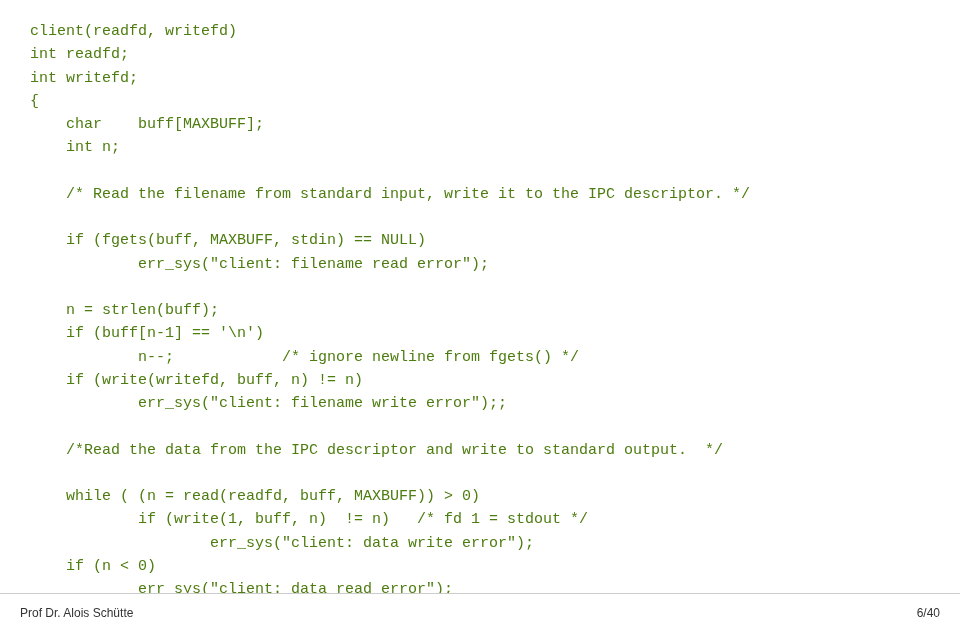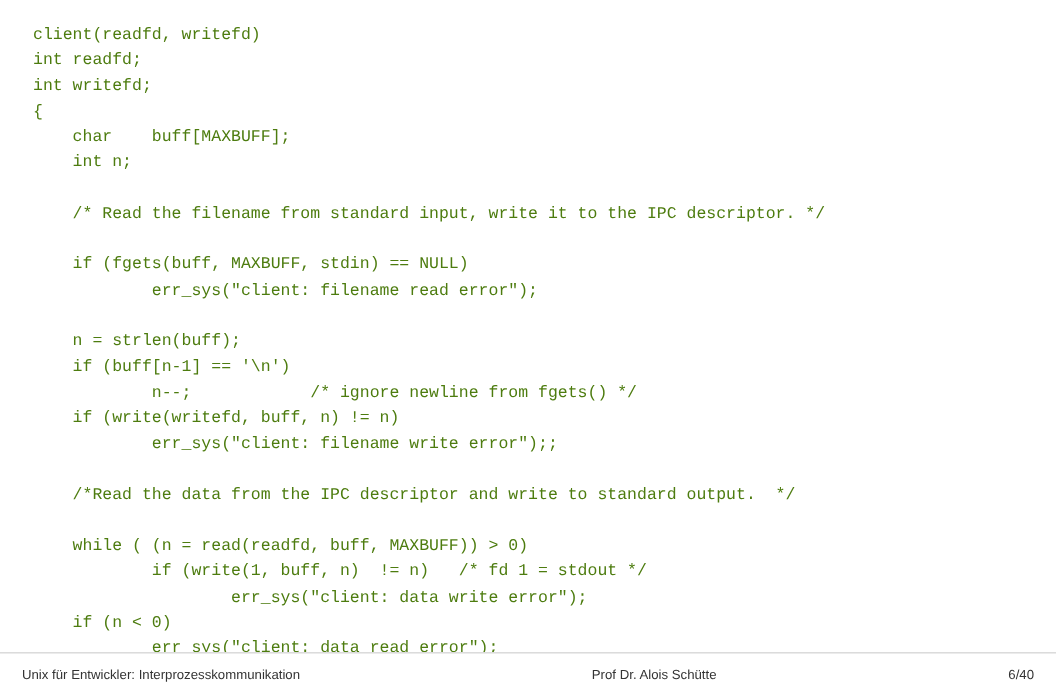--- a/index.html
+++ b/index.html
@@ -86,16 +86,15 @@
 
     while ( (n = read(readfd, buff, MAXBUFF)) &gt; 0)
             if (write(1, buff, n)  != n)   /* fd 1 = stdout */
                     err_sys("client: data write error");
     if (n &lt; 0)
             err_sys("client: data read error");
 }</pre>
 </div>
 
 <div class="footer">
-  <span class="footer-left">Unix für Entwickler: Interprozesskommunikation</span>
   <span class="footer-center">Prof Dr. Alois Schütte</span>
   <span class="footer-right">6/40</span>
 </div>
 
 </body></html>

